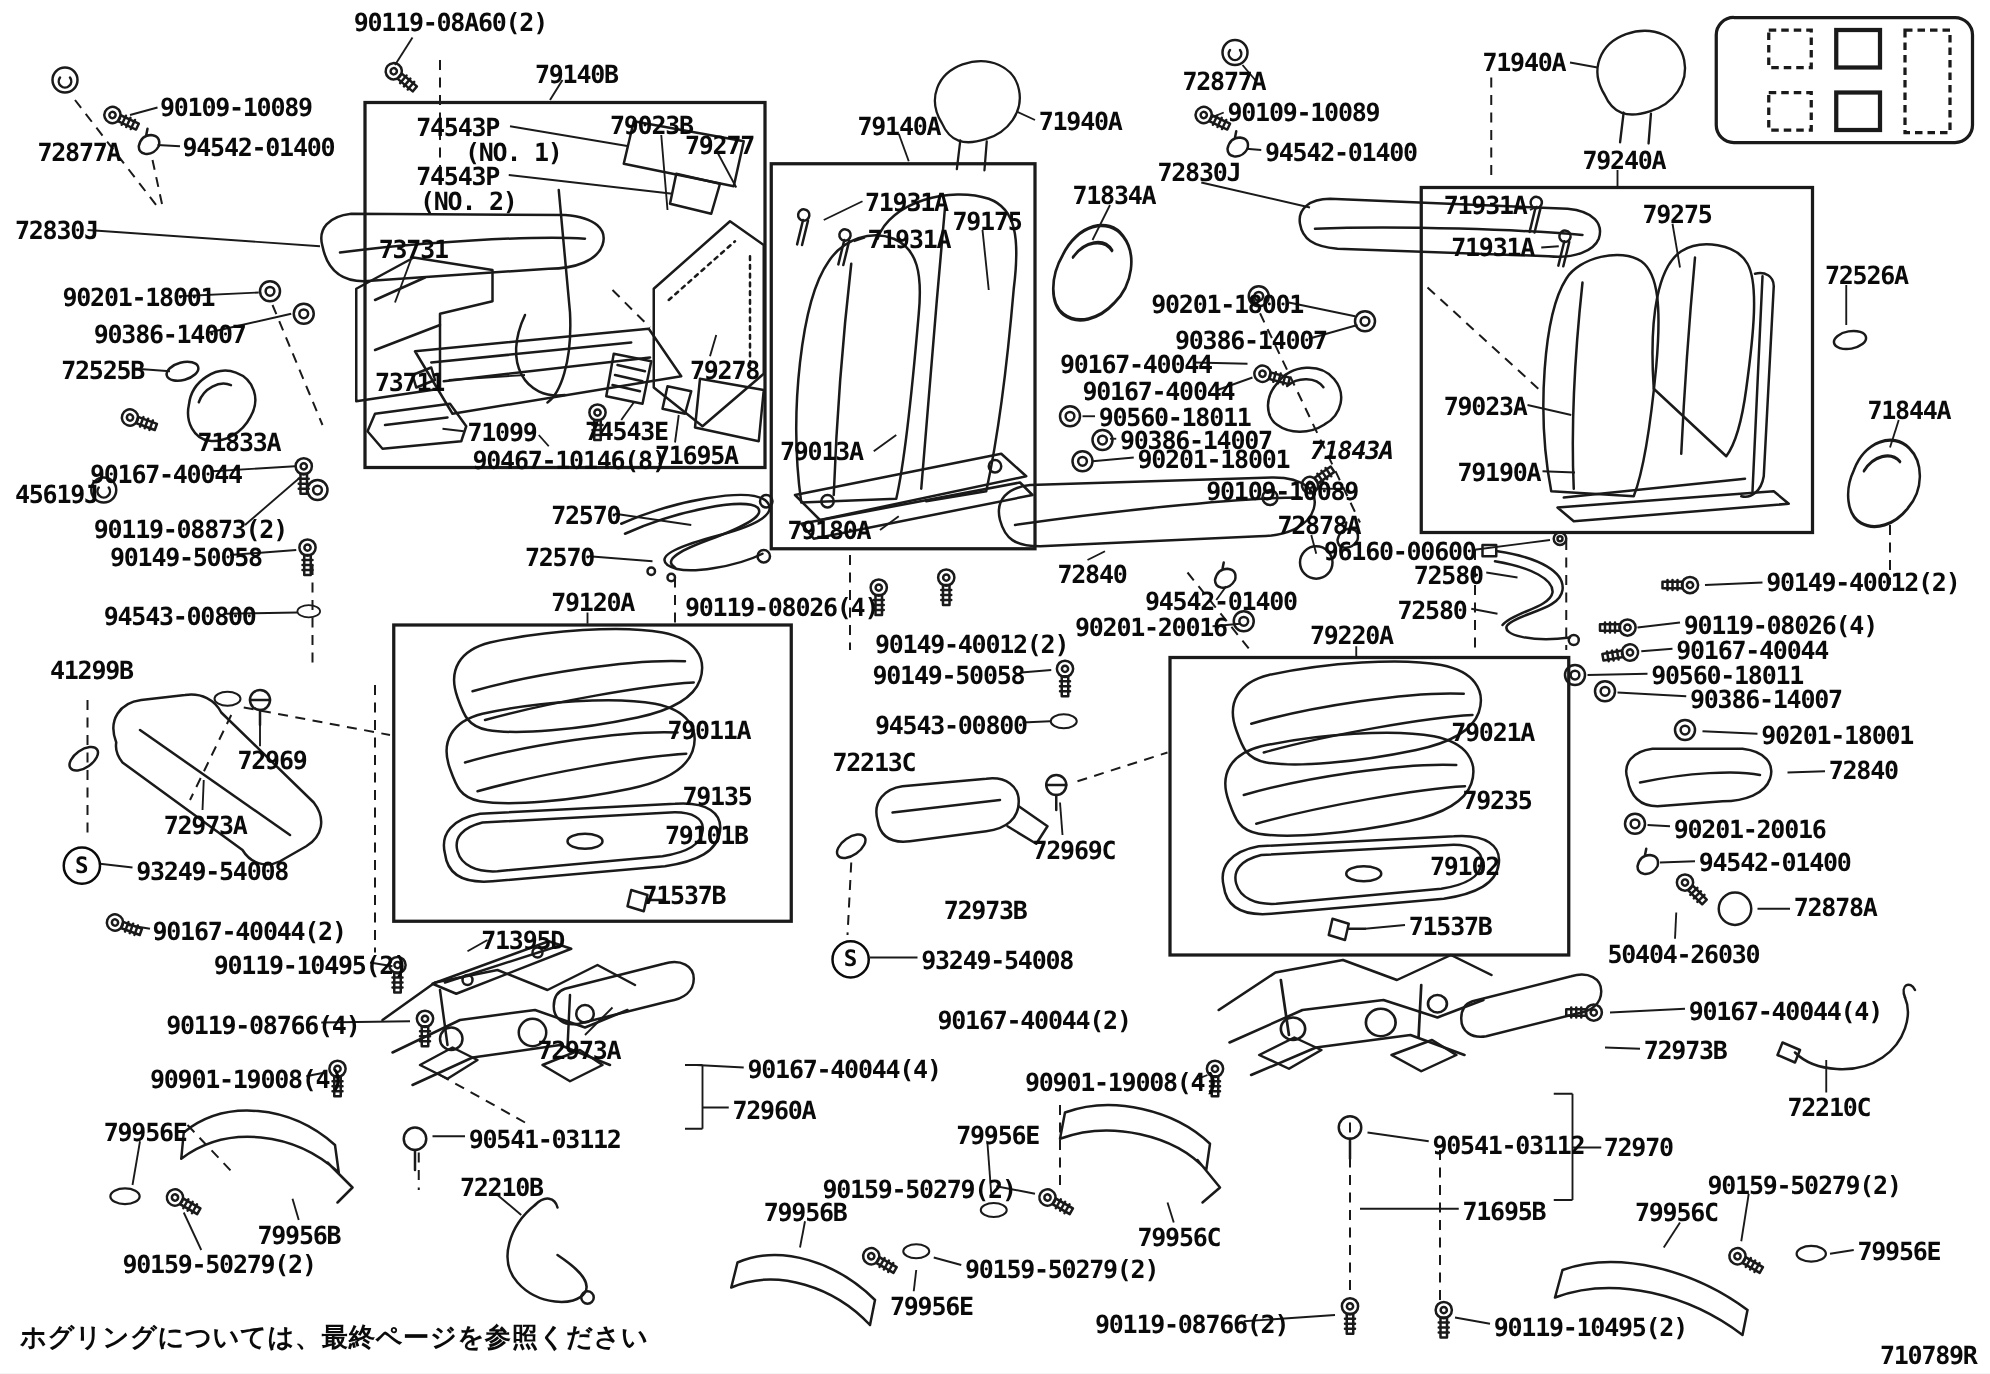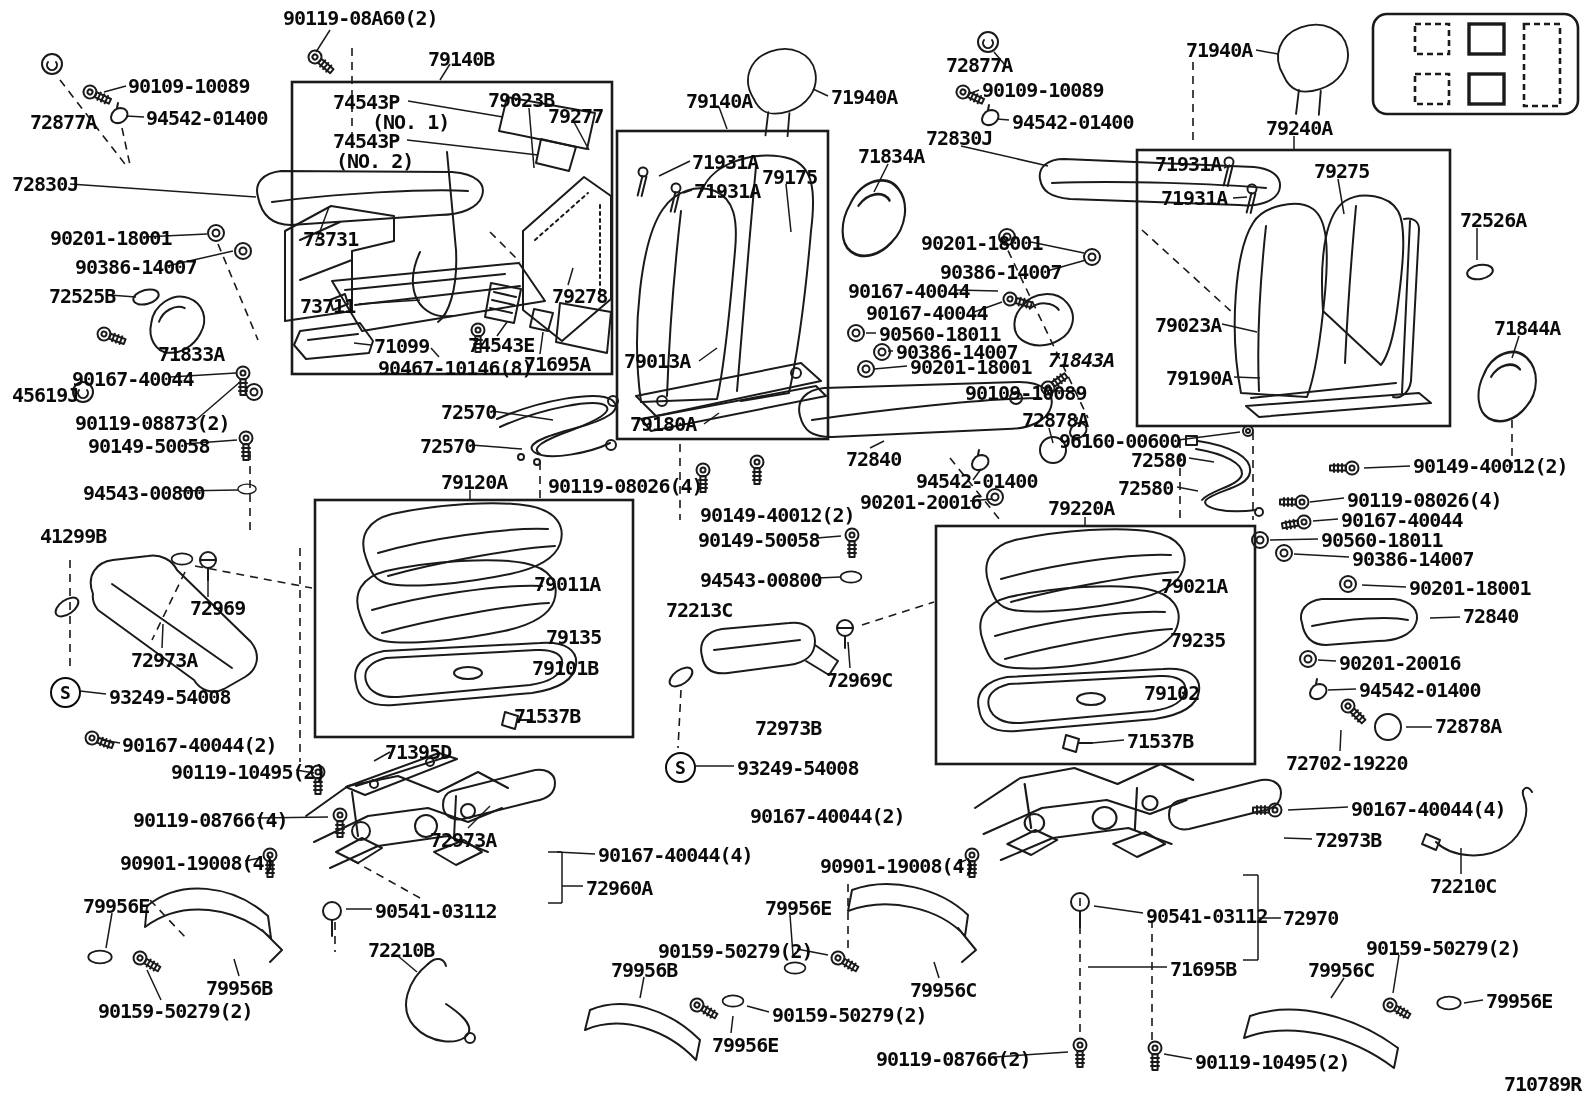--- a/index.html
+++ b/index.html
@@ -483,20 +483,21 @@
             <line x1="332" y1="920" x2="332" y2="936"></line>
           </g>
       <g>
             <circle cx="1080" cy="902" r="9"></circle>
             <line x1="1080" y1="911" x2="1080" y2="927"></line>
           </g>
     </g>
   </g>
 </svg>
 
+  <div class="note">ホグリングについては、最終ページを参照ください</div>
   <div class="docnum">710789R</div>
 <div class="lbl" style="left: 283px; top: 8px;">90119-08A60(2)</div>
     <div class="lbl" style="left: 428px; top: 49px;">79140B</div>
     <div class="lbl" style="left: 128px; top: 76px;">90109-10089</div>
     <div class="lbl" style="left: 30px; top: 112px;">72877A</div>
     <div class="lbl" style="left: 146px; top: 108px;">94542-01400</div>
     <div class="lbl" style="left: 12px; top: 174px;">72830J</div>
     <div class="lbl" style="left: 50px; top: 228px;">90201-18001</div>
     <div class="lbl" style="left: 75px; top: 257px;">90386-14007</div>
     <div class="lbl" style="left: 49px; top: 286px;">72525B</div>
@@ -506,21 +507,21 @@
     <div class="lbl" style="left: 75px; top: 413px;">90119-08873(2)</div>
     <div class="lbl" style="left: 88px; top: 436px;">90149-50058</div>
     <div class="lbl" style="left: 83px; top: 483px;">94543-00800</div>
     <div class="lbl" style="left: 40px; top: 526px;">41299B</div>
     <div class="lbl" style="left: 333px; top: 92px;">74543P</div>
     <div class="lbl" style="left: 336px; top: 112px; margin-left: 36px;">(NO. 1)</div>
     <div class="lbl" style="left: 333px; top: 131px;">74543P</div>
     <div class="lbl" style="left: 336px; top: 151px;">(NO. 2)</div>
     <div class="lbl" style="left: 488px; top: 90px;">79023B</div>
     <div class="lbl" style="left: 548px; top: 106px;">79277</div>
-    <div class="lbl" style="left: 303px; top: 189px; margin-top: 40px;">73731</div>
+    <div class="lbl" style="left: 303px; top: 189px;">73731</div>
     <div class="lbl" style="left: 300px; top: 296px;">73711</div>
     <div class="lbl" style="left: 374px; top: 336px;">71099</div>
     <div class="lbl" style="left: 468px; top: 335px;">74543E</div>
     <div class="lbl" style="left: 378px; top: 358px;">90467-10146(8)</div>
     <div class="lbl" style="left: 524px; top: 354px;">71695A</div>
     <div class="lbl" style="left: 552px; top: 286px;">79278</div>
     <div class="lbl" style="left: 686px; top: 91px;">79140A</div>
     <div class="lbl" style="left: 831px; top: 87px;">71940A</div>
     <div class="lbl" style="left: 692px; top: 152px;">71931A</div>
     <div class="lbl" style="left: 694px; top: 181px;">71931A</div>
@@ -561,21 +562,21 @@
     <div class="lbl" style="left: 1413px; top: 456px;">90149-40012(2)</div>
     <div class="lbl" style="left: 1347px; top: 490px;">90119-08026(4)</div>
     <div class="lbl" style="left: 1341px; top: 510px;">90167-40044</div>
     <div class="lbl" style="left: 1321px; top: 530px;">90560-18011</div>
     <div class="lbl" style="left: 1352px; top: 549px;">90386-14007</div>
     <div class="lbl" style="left: 1409px; top: 578px;">90201-18001</div>
     <div class="lbl" style="left: 1463px; top: 606px;">72840</div>
     <div class="lbl" style="left: 1339px; top: 653px;">90201-20016</div>
     <div class="lbl" style="left: 1359px; top: 680px;">94542-01400</div>
     <div class="lbl" style="left: 1435px; top: 716px;">72878A</div>
-    <div class="lbl" style="left: 1286px; top: 753px;">72702-19220</div>
+    <div class="lbl" style="left: 1286px; top: 753px;">50404-26030</div>
     <div class="lbl" style="left: 1351px; top: 799px;">90167-40044(4)</div>
     <div class="lbl" style="left: 1315px; top: 830px;">72973B</div>
     <div class="lbl" style="left: 1430px; top: 876px;">72210C</div>
     <div class="lbl" style="left: 441px; top: 402px;">72570</div>
     <div class="lbl" style="left: 420px; top: 436px;">72570</div>
     <div class="lbl" style="left: 441px; top: 472px;">79120A</div>
     <div class="lbl" style="left: 548px; top: 476px;">90119-08026(4)</div>
     <div class="lbl" style="left: 700px; top: 505px;">90149-40012(2)</div>
     <div class="lbl" style="left: 698px; top: 530px;">90149-50058</div>
     <div class="lbl" style="left: 700px; top: 570px;">94543-00800</div>

